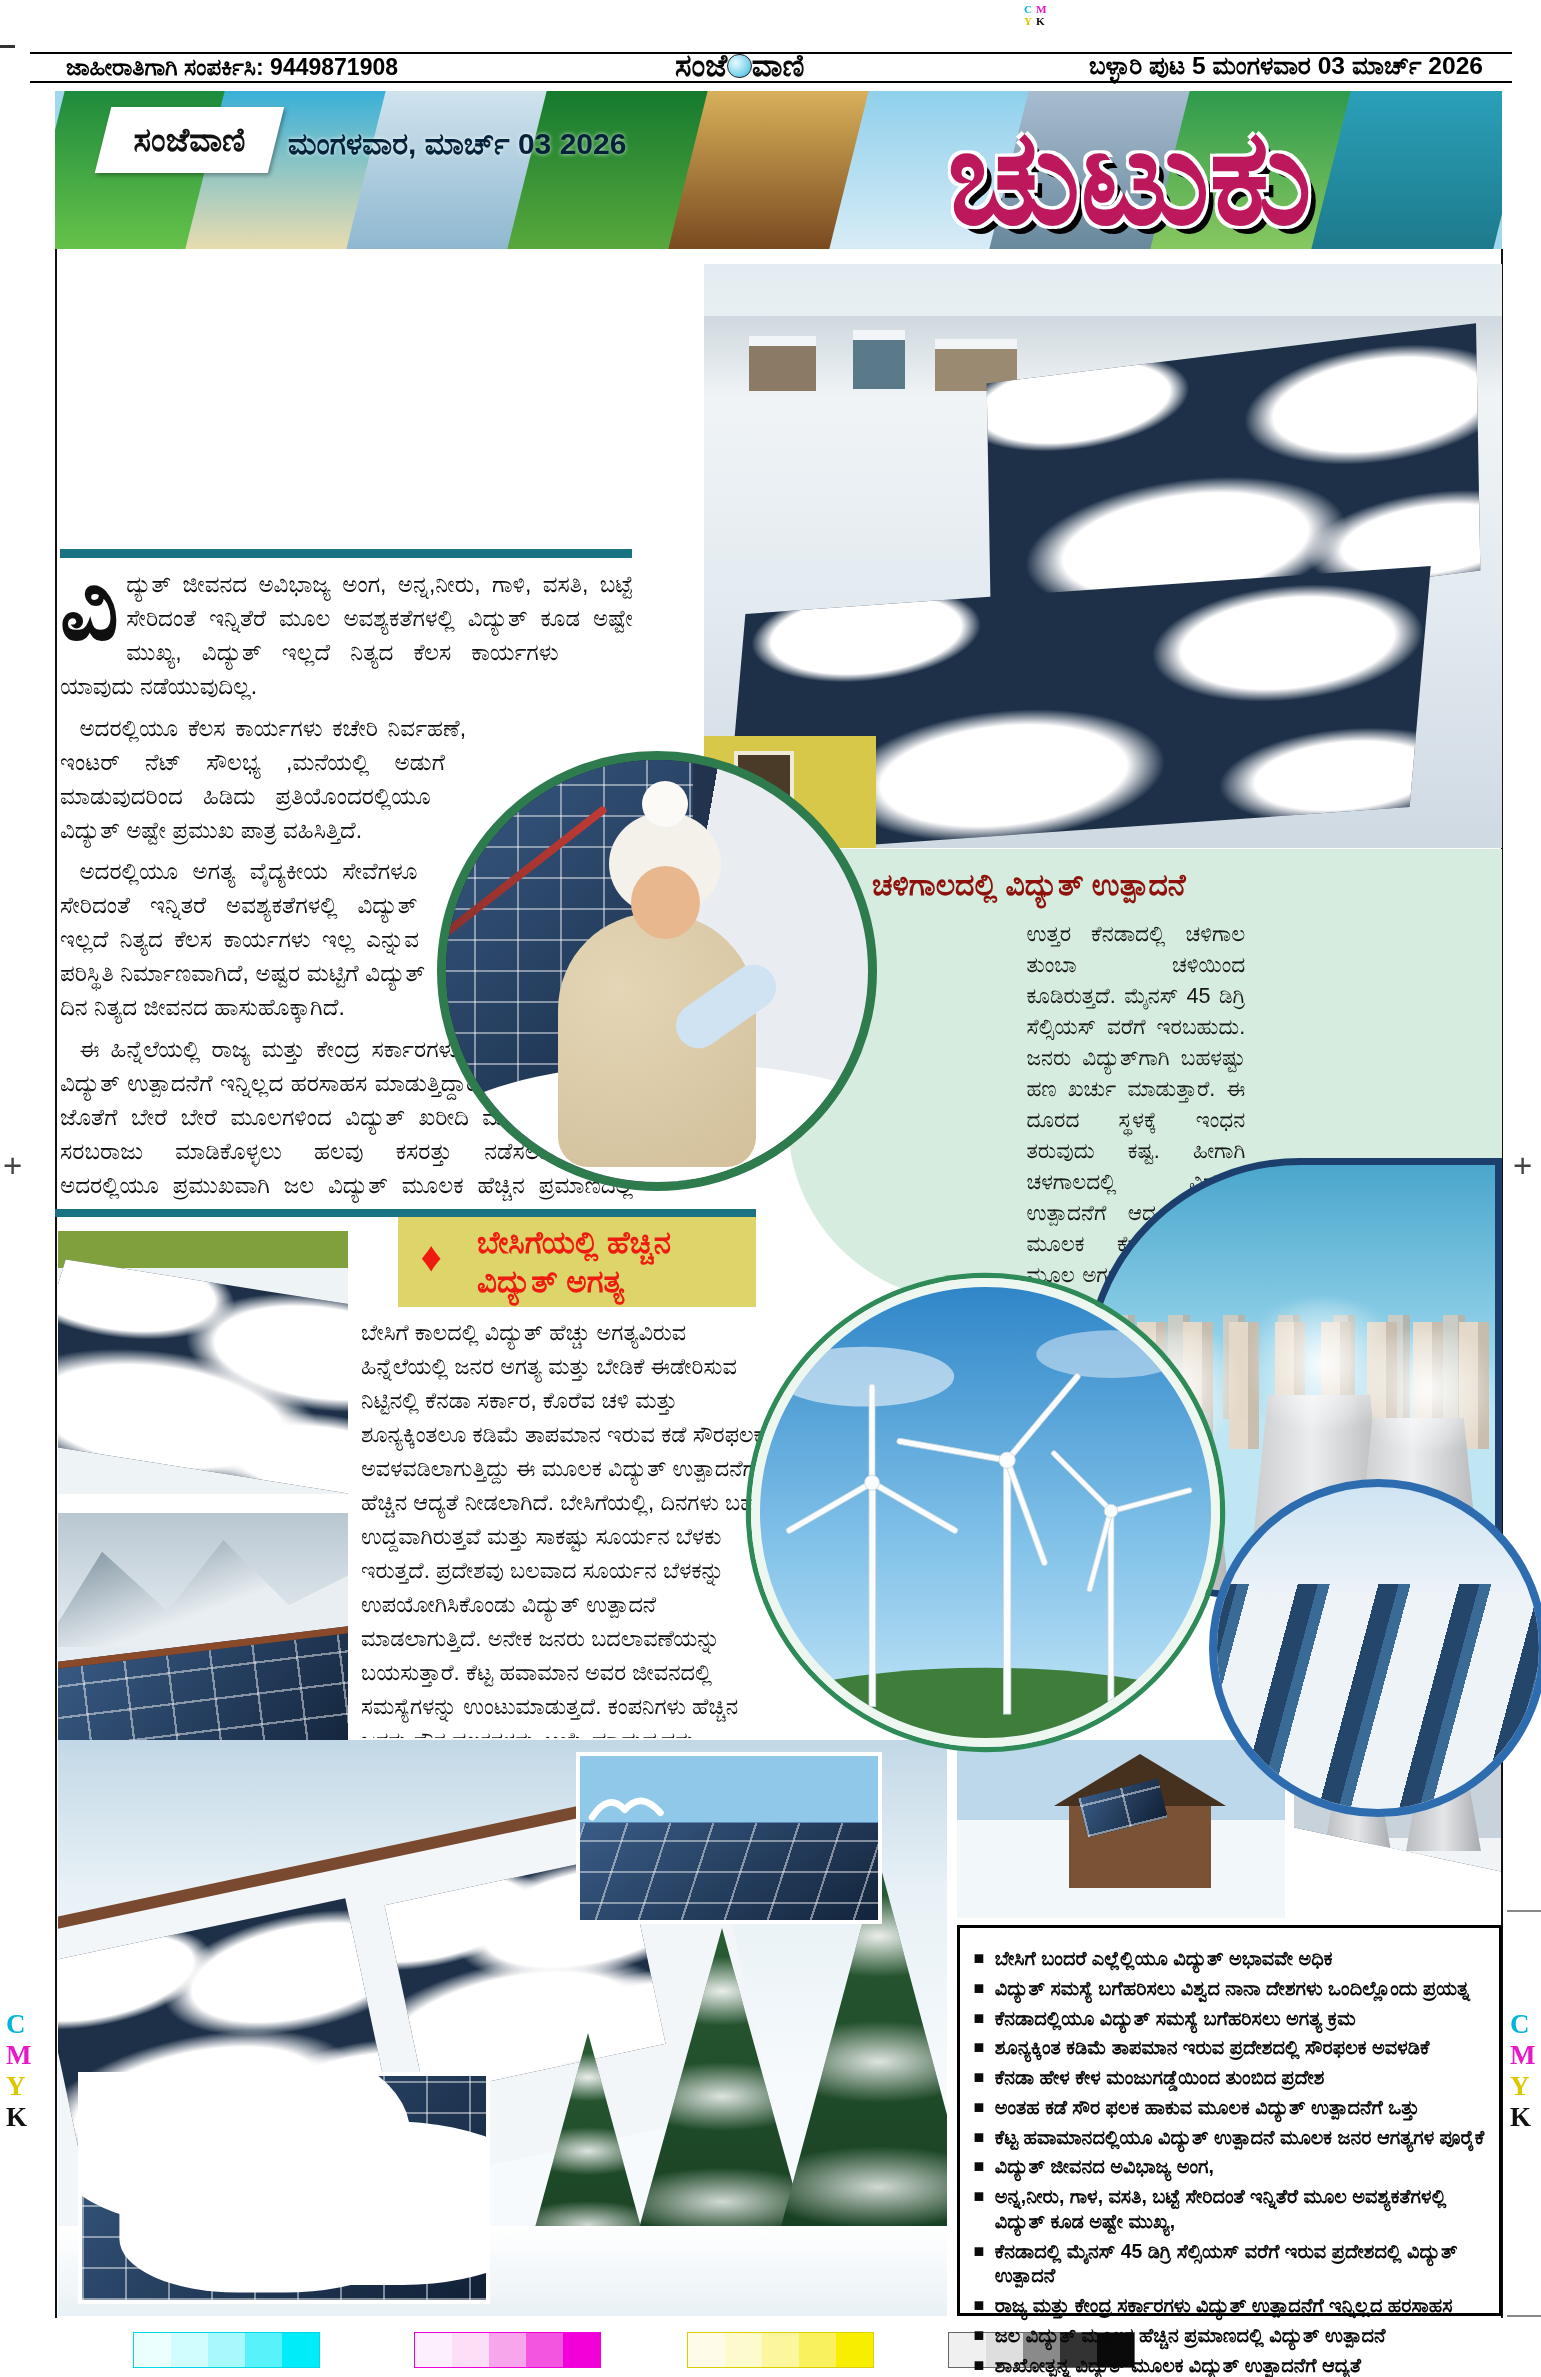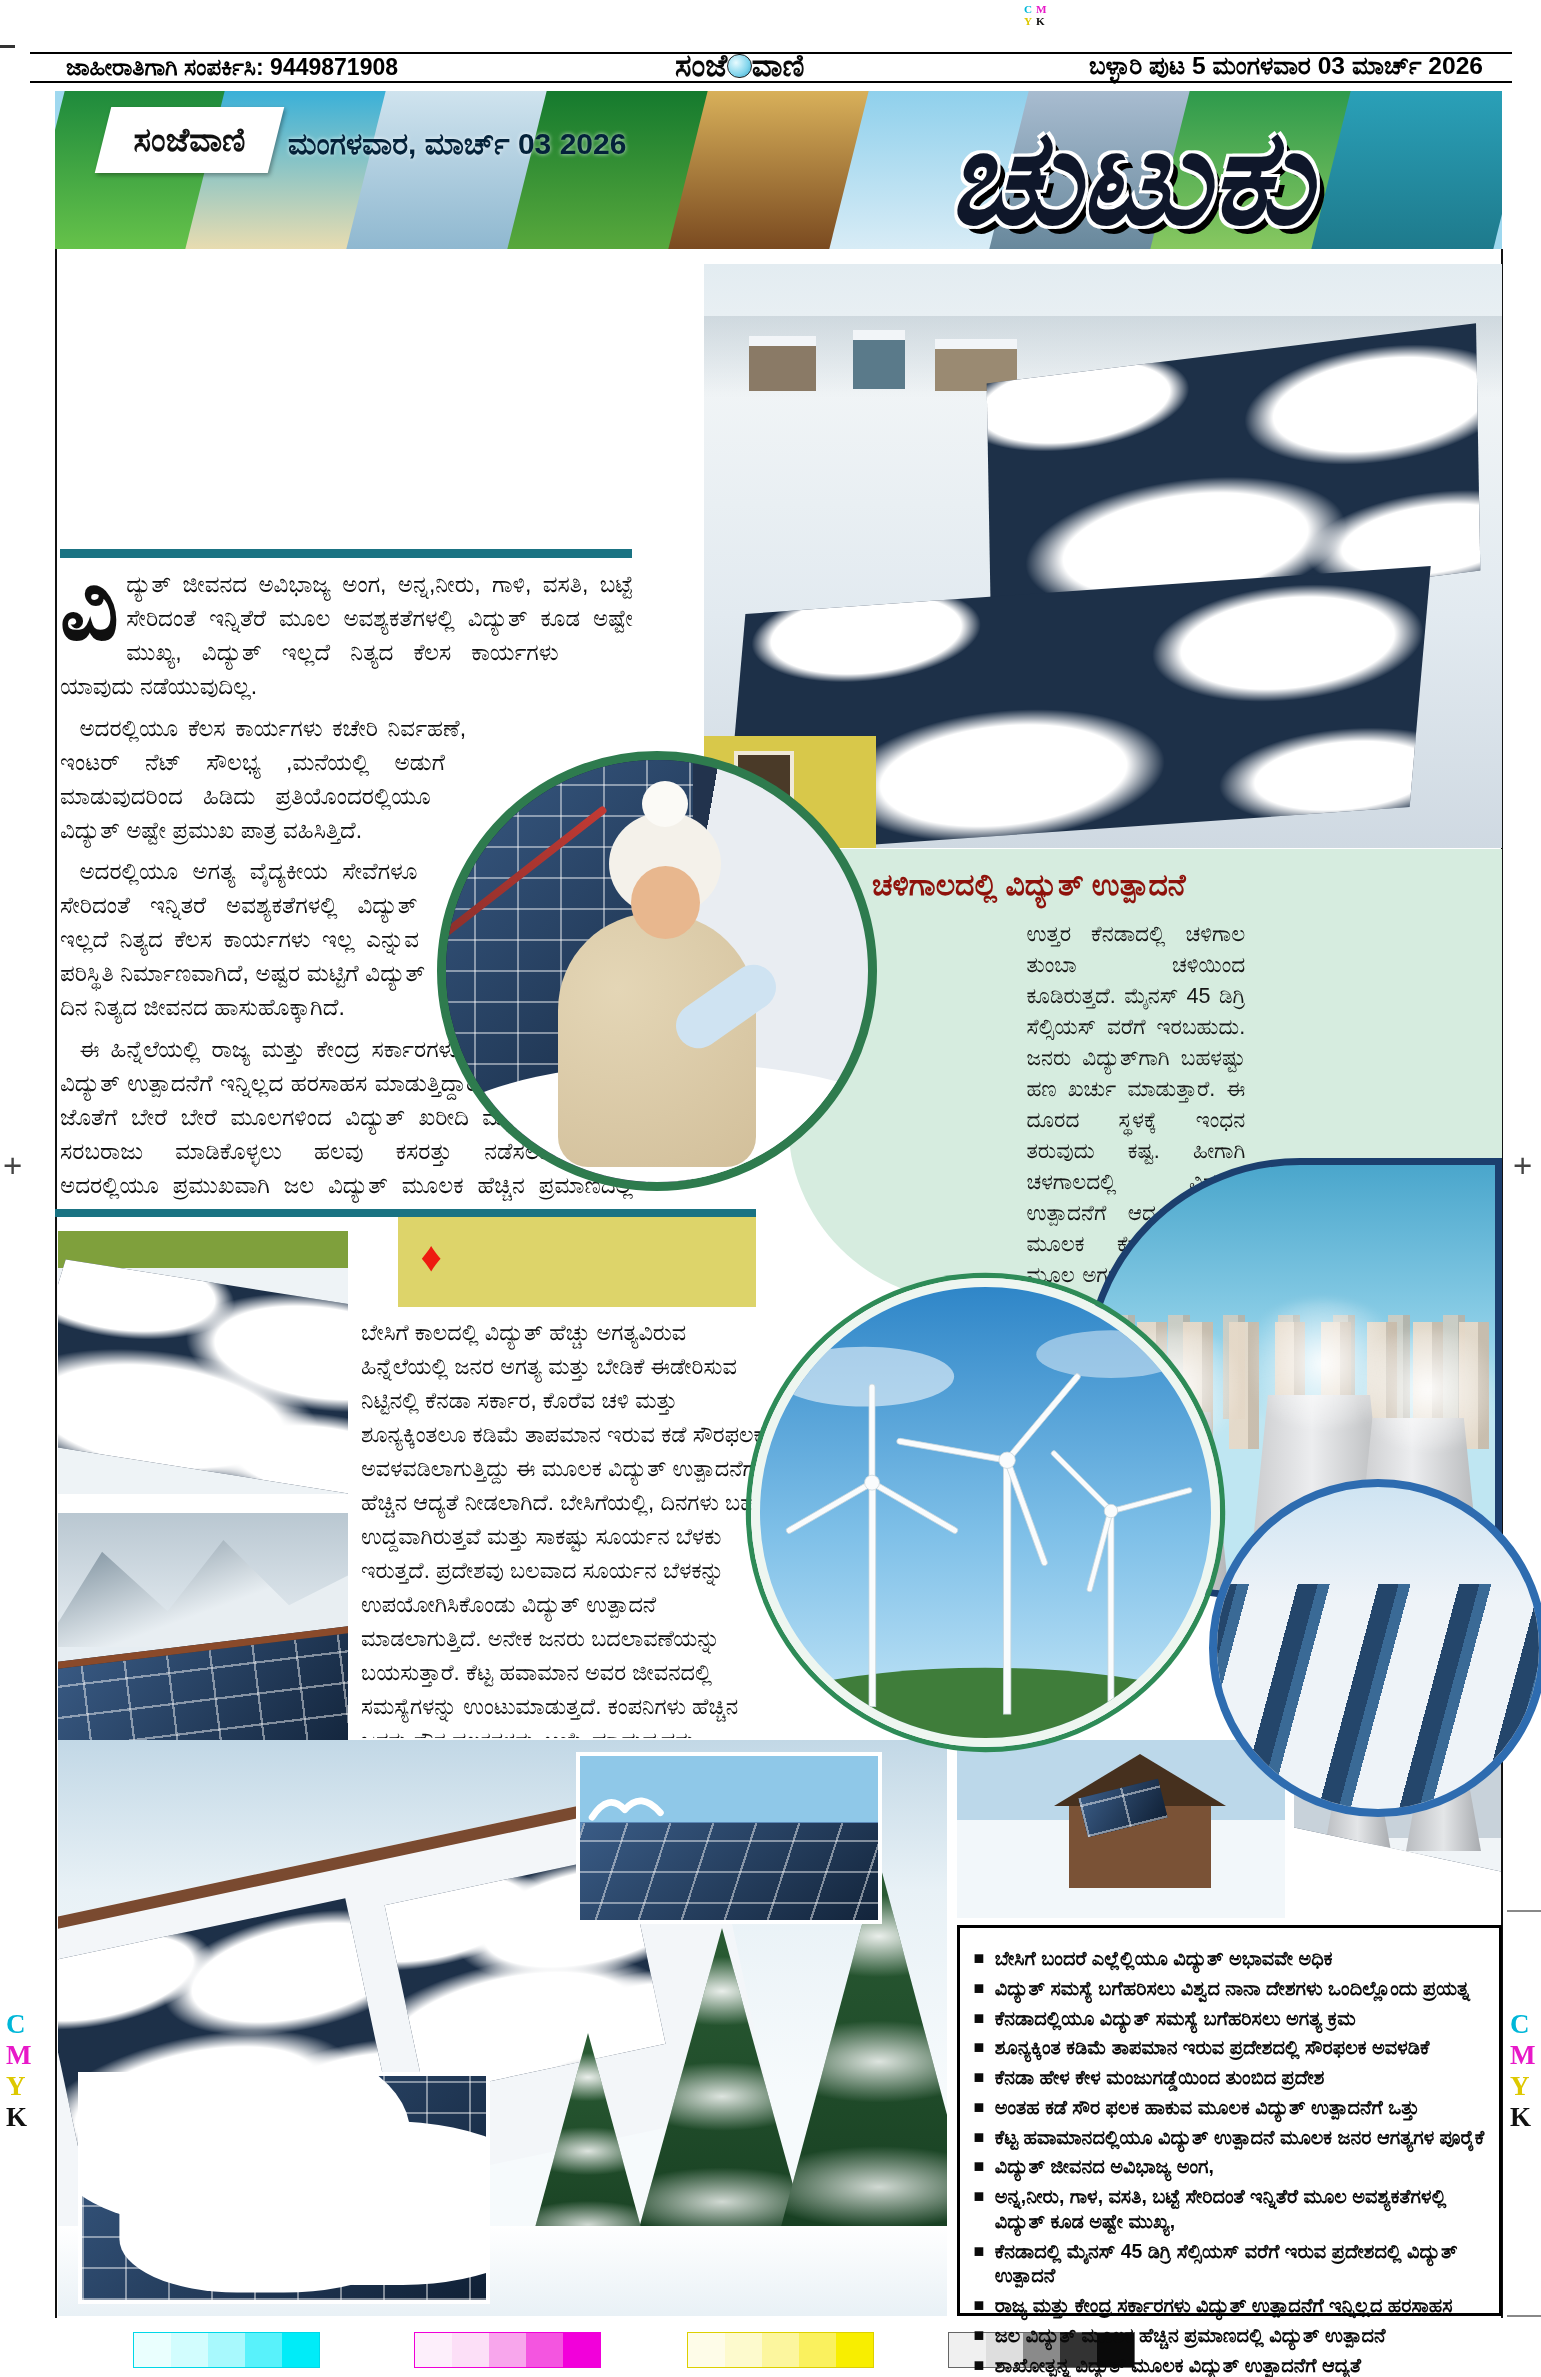--- a/index.html
+++ b/index.html
@@ -29,22 +29,22 @@
   .t4{background:linear-gradient(180deg,#157a2e,#58a83c);}
   .t5{background:linear-gradient(180deg,#d8b05a,#7a4a20);}
   .t6{background:linear-gradient(180deg,#8fd0ec,#d8ecf6);}
   .t7{background:linear-gradient(180deg,#a8bcd0,#68889c);}
   .t8{background:linear-gradient(180deg,#2e9a4c,#88c860);}
   .t9{background:linear-gradient(180deg,#2aa0b8,#1e7a8c);}
   .logo-panel{left:48px;top:16.4px;width:173px;height:66px;background:#fff;transform:skewX(-14deg);
               box-shadow:2.2px 2.2px 4.5px rgba(0,0,0,.35);}
   .logo-panel>span{display:block;transform:skewX(14deg);text-align:center;font-weight:bold;font-size:33px;line-height:66px;color:#111;}
   .mast-date{left:233px;top:36px;font-weight:bold;font-size:30px;color:#04223a;text-shadow:0 0 4.5px rgba(255,255,255,.8);}
-  .chutuku{left:776px;top:19.4px;width:597px;text-align:center;font-weight:800;font-size:133px;line-height:134px;color:#0f172a;
-           text-shadow:-3px -3px 0 #fff,3px -3px 0 #fff,-3px 3px 0 #fff,3px 3px 0 #fff,7.5px 7.5px 0 #000;font-style:italic;}
+  .chutuku{left:776px;top:19.4px;width:597px;text-align:center;font-weight:800;font-size:133px;line-height:134px;color:#be185d;
+           text-shadow:-3px -3px 0 #fff,3px -3px 0 #fff,-3px 3px 0 #fff,3px 3px 0 #fff,7.5px 7.5px 0 #000;}
   
   .vrule-l{left:55px;top:249px;width:2.2px;height:2069px;background:#111;}
   .vrule-r{left:1501px;top:249px;width:2.2px;height:2069px;background:#111;}
   
   .headline{left:61px;top:275px;width:407px;font-weight:bold;font-size:70px;line-height:84px;color:#0a0a0a;}
   .deck{left:464px;top:278px;width:239px;height:248px;background:#1a7383;color:#fff;font-weight:bold;
         font-size:42px;line-height:59px;padding:10.4px 0 0 19.4px;box-sizing:border-box;}
   .trule-a{left:60px;top:549px;width:572px;height:9px;background:#1a7383;}
   .trule-b{left:55px;top:1209px;width:701px;height:8.2px;background:#1a7383;}
   
@@ -316,20 +316,24 @@
     </svg>
   </div>
 
   <div class="abs snowfarm">
     <div class="rows"></div>
   </div>
 
   <div class="abs trule-b"></div>
   <div class="abs yellow">
     <div class="ybox-d">♦</div>
+    <div class="ybox-t">
+      <div>ಬೇಸಿಗೆಯಲ್ಲಿ ಹೆಚ್ಚಿನ</div>
+      <div>ವಿದ್ಯುತ್ ಅಗತ್ಯ</div>
+    </div>
   </div>
 
   <div class="abs photoA">
     <div class="pan grid snowy"></div>
   </div>
   <div class="abs photoB">
     <div class="mount"></div>
     <div class="pan grid"></div>
   </div>
 

